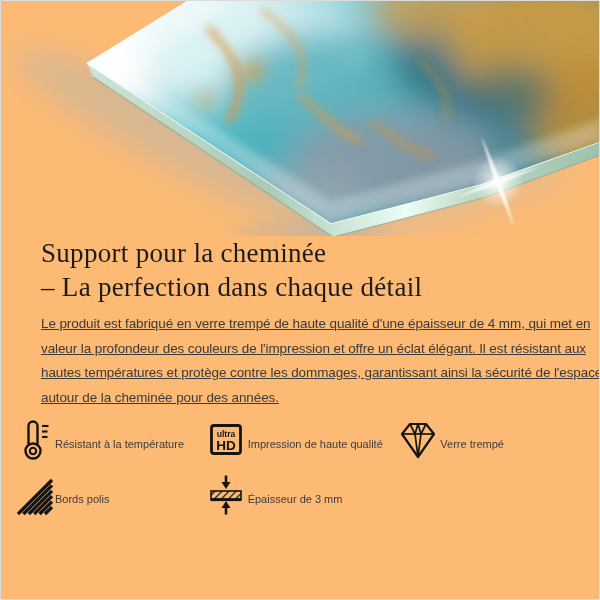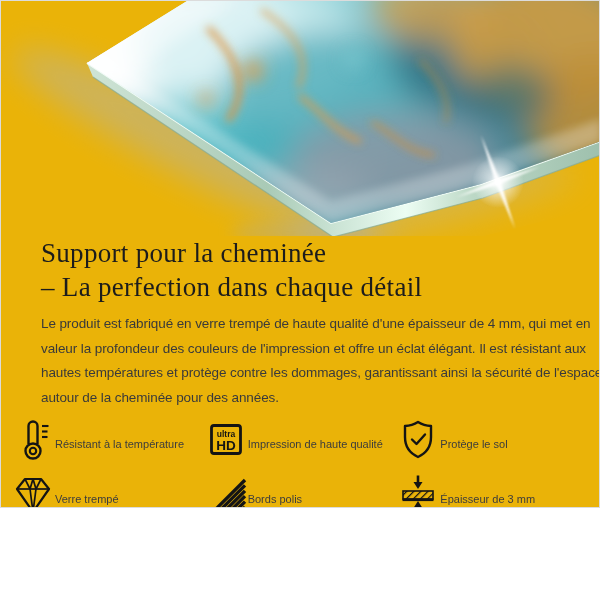--- a/index.html
+++ b/index.html
@@ -1,30 +1,30 @@
 <!DOCTYPE html>
 <html><head>
 <meta charset="utf-8">
 <style>
   html,body{margin:0;padding:0;background:#ffffff;}
   .page{
-    width:600px;height:508px;box-sizing:border-box;border:1px solid #dcdcdc;
-    overflow:hidden;background:#eab308;position:relative;
+    width:600px;height:600px;box-sizing:border-box;border:1px solid #dcdcdc;
+    overflow:hidden;background:#fdba74;position:relative;
     font-family:"Liberation Sans","DejaVu Sans",sans-serif;
   }
   .hero{height:235px;position:relative;overflow:hidden;}
   .hero svg{display:block;}
   .content{padding:0 40px;}
   .title{
     margin:0;font-family:"Liberation Serif","DejaVu Serif",serif;
     font-weight:400;font-size:27px;line-height:34px;color:#1c1c1c;letter-spacing:.3px;
   }
   .title .tline{display:block;}
   .desc{margin:8px 0 0;color:#3a3a3a;font-size:13.5px;line-height:24.6px;letter-spacing:-0.1px;}
-  .desc .dline{display:block;white-space:nowrap;}
+  .desc .dline{display:block;white-space:nowrap;text-decoration:underline;}
   .features{
     margin:4px -30px 0;display:grid;grid-template-columns:repeat(3,1fr);row-gap:7px;
   }
   .feature{display:flex;flex-direction:row;align-items:center;padding-top:4px;}
   .ficon{height:44px;display:flex;align-items:center;justify-content:center;}
   .flabel{margin-top:7px;font-size:11px;color:#3c3c3c;line-height:14px;text-align:center;}
   .ic{stroke:#141414;fill:none;}
 </style>
 </head>
 <body>
@@ -160,29 +160,20 @@
         <span class="ficon">
           <svg viewBox="0 0 44 44" width="44" height="44">
             <rect class="ic" x="7.5" y="7.5" width="29" height="28" rx="2.5" stroke-width="2.8"></rect>
             <text x="22" y="19" text-anchor="middle" font-family="Liberation Sans, sans-serif" font-size="8.5" font-weight="700" fill="#141414">ultra</text>
             <text x="22" y="31.5" text-anchor="middle" font-family="Liberation Sans, sans-serif" font-size="13.5" font-weight="700" fill="#141414">HD</text>
           </svg>
         </span>
         <span class="flabel">Impression de haute qualité</span>
       </div>
 
-      <div class="feature">
-        <span class="ficon">
-          <svg viewBox="0 0 44 44" width="44" height="44">
-            <path class="ic" stroke-width="2.4" stroke-linejoin="round" d="M22 4 C26 6.5 30.5 7.8 35 8 V19 C35 29 29.5 35.5 22 39 C14.5 35.5 9 29 9 19 V8 C13.5 7.8 18 6.5 22 4 Z"></path>
-            <path class="ic" stroke-width="2.4" stroke-linecap="round" stroke-linejoin="round" d="M16 21.5 L20.5 26 L29 16.5"></path>
-          </svg>
-        </span>
-        <span class="flabel">Protège le sol</span>
-      </div>
 
       <div class="feature">
         <span class="ficon">
           <svg viewBox="0 0 44 44" width="44" height="44">
             <path class="ic" stroke-width="2.2" stroke-linejoin="round" d="M6 16 L14 6 H30 L38 16 L22 39 Z"></path>
             <g class="ic" stroke-width="1.7" stroke-linejoin="round">
               <path d="M6 16 H38"></path>
               <path d="M14 6 L19 16"></path>
               <path d="M30 6 L25 16"></path>
               <path d="M22 6 L19 16"></path>

